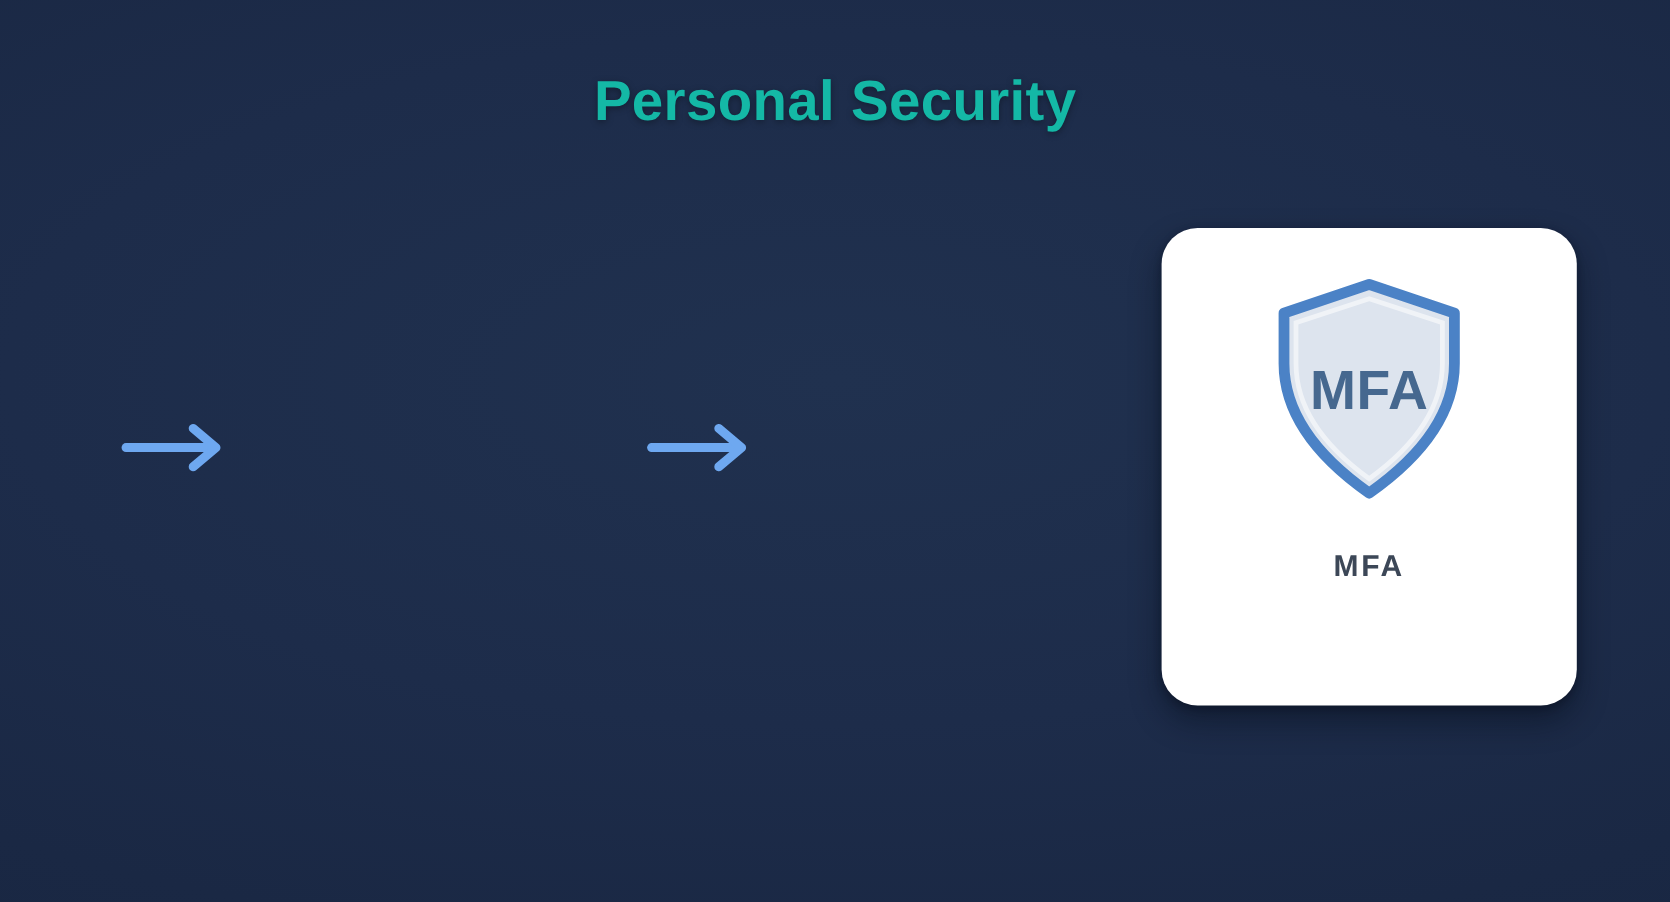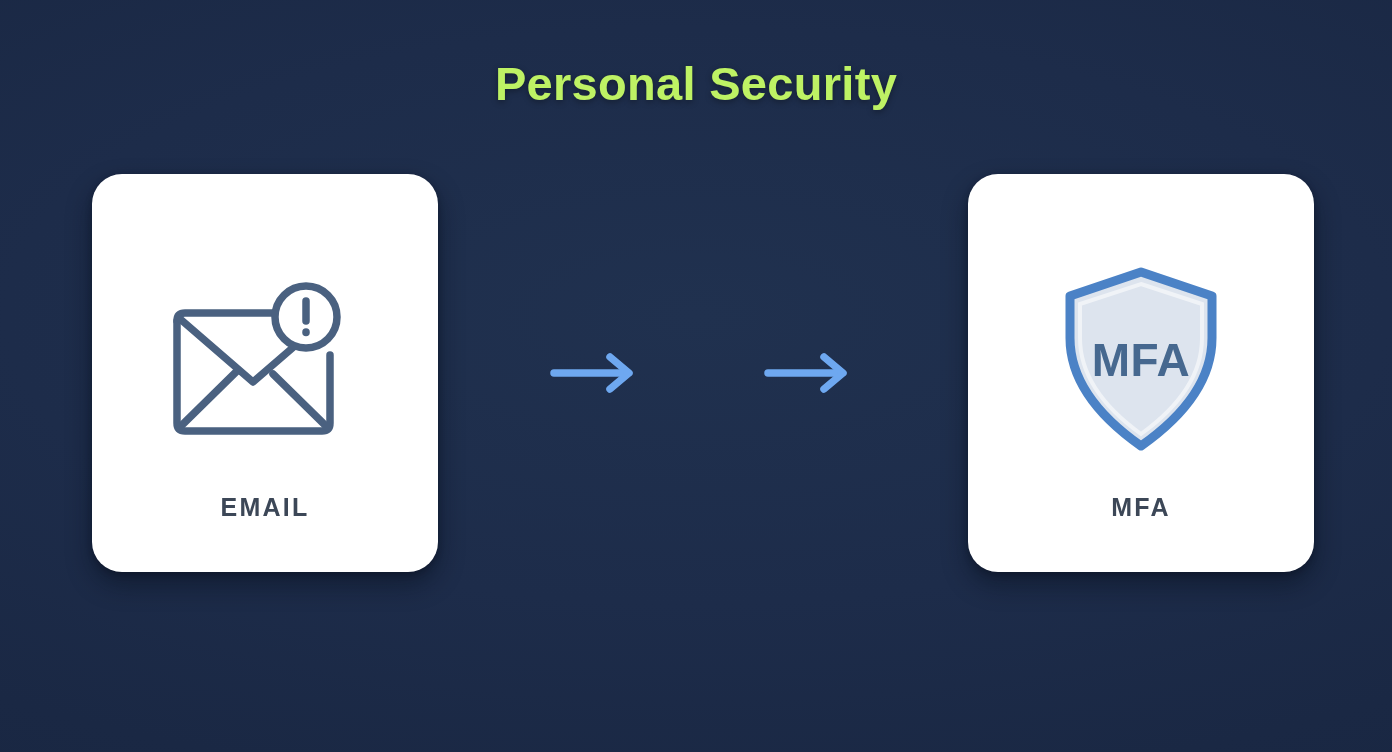--- a/index.html
+++ b/index.html
@@ -24,21 +24,21 @@
     background:
       radial-gradient(ellipse 110% 85% at 50% 42%, #20314f 0%, #1d2c4a 45%, #1a2844 75%, #182641 100%);
   }
 
   #page-title {
     position: absolute;
     top: 56px;
     left: 0;
     width: 100%;
     text-align: center;
-    color: #bef264;
+    color: #14b8a6;
     font-size: 47px;
     font-weight: bold;
     letter-spacing: 0.3px;
     text-shadow: 0 2px 6px rgba(0,0,0,0.35);
   }
 
   #flow {
     position: absolute;
     top: 174px;
     left: 92px;
@@ -52,22 +52,23 @@
   .card {
     width: 346px;
     height: 398px;
     background: #ffffff;
     border-radius: 30px;
     box-shadow: 0 12px 26px rgba(5, 10, 22, 0.45),
                 0 2px 6px rgba(5, 10, 22, 0.3);
     display: flex;
     flex-direction: column;
     align-items: center;
-    justify-content: center;
+    justify-content: flex-start;
     flex: 0 0 auto;
+    margin-top: 16px;
   }
 
   .card-icon {
     height: 268px;
     display: flex;
     align-items: center;
     justify-content: center;
   }
 
   .card-label {
@@ -101,44 +102,20 @@
 </style>
 </head>
 <body>
 
 <div id="backdrop"></div>
 
 <h1 id="page-title">Personal Security</h1>
 
 <div id="flow">
 
-  <div class="card">
-    <div class="card-icon">
-      <svg width="186" height="160" viewBox="0 0 186 160" aria-hidden="true">
-        <g fill="none" stroke="#4a6180" stroke-width="7.5" stroke-linecap="round" stroke-linejoin="round">
-
-          <path d="M5 42 Q5 34 13 34 L112 34"></path>
-          <path d="M5 42 L5 144 Q5 152 13 152 L150 152 Q158 152 158 144 L158 76"></path>
-
-          <path d="M7 39 L81 103 L132 59"></path>
-
-          <path d="M7 149 L66 91"></path>
-
-          <path d="M156 149 L101 95"></path>
-        </g>
-
-        <g fill="none" stroke="#4a6180" stroke-width="7.5" stroke-linecap="round">
-          <circle cx="134" cy="38" r="31" fill="#ffffff"></circle>
-          <line x1="134" y1="22" x2="134" y2="42"></line>
-          <line x1="134" y1="53" x2="134" y2="53.5"></line>
-        </g>
-      </svg>
-    </div>
-    <div class="card-label">EMAIL</div>
-  </div>
 
   <div class="connector">
     <svg width="92" height="44" viewBox="0 0 92 44" aria-hidden="true">
       <g stroke="#6ea8f0" stroke-width="7.5" fill="none" stroke-linecap="round" stroke-linejoin="round">
         <line x1="4" y1="22" x2="76" y2="22"></line>
         <polyline points="60,6 79,22 60,38"></polyline>
       </g>
     </svg>
   </div>
 

